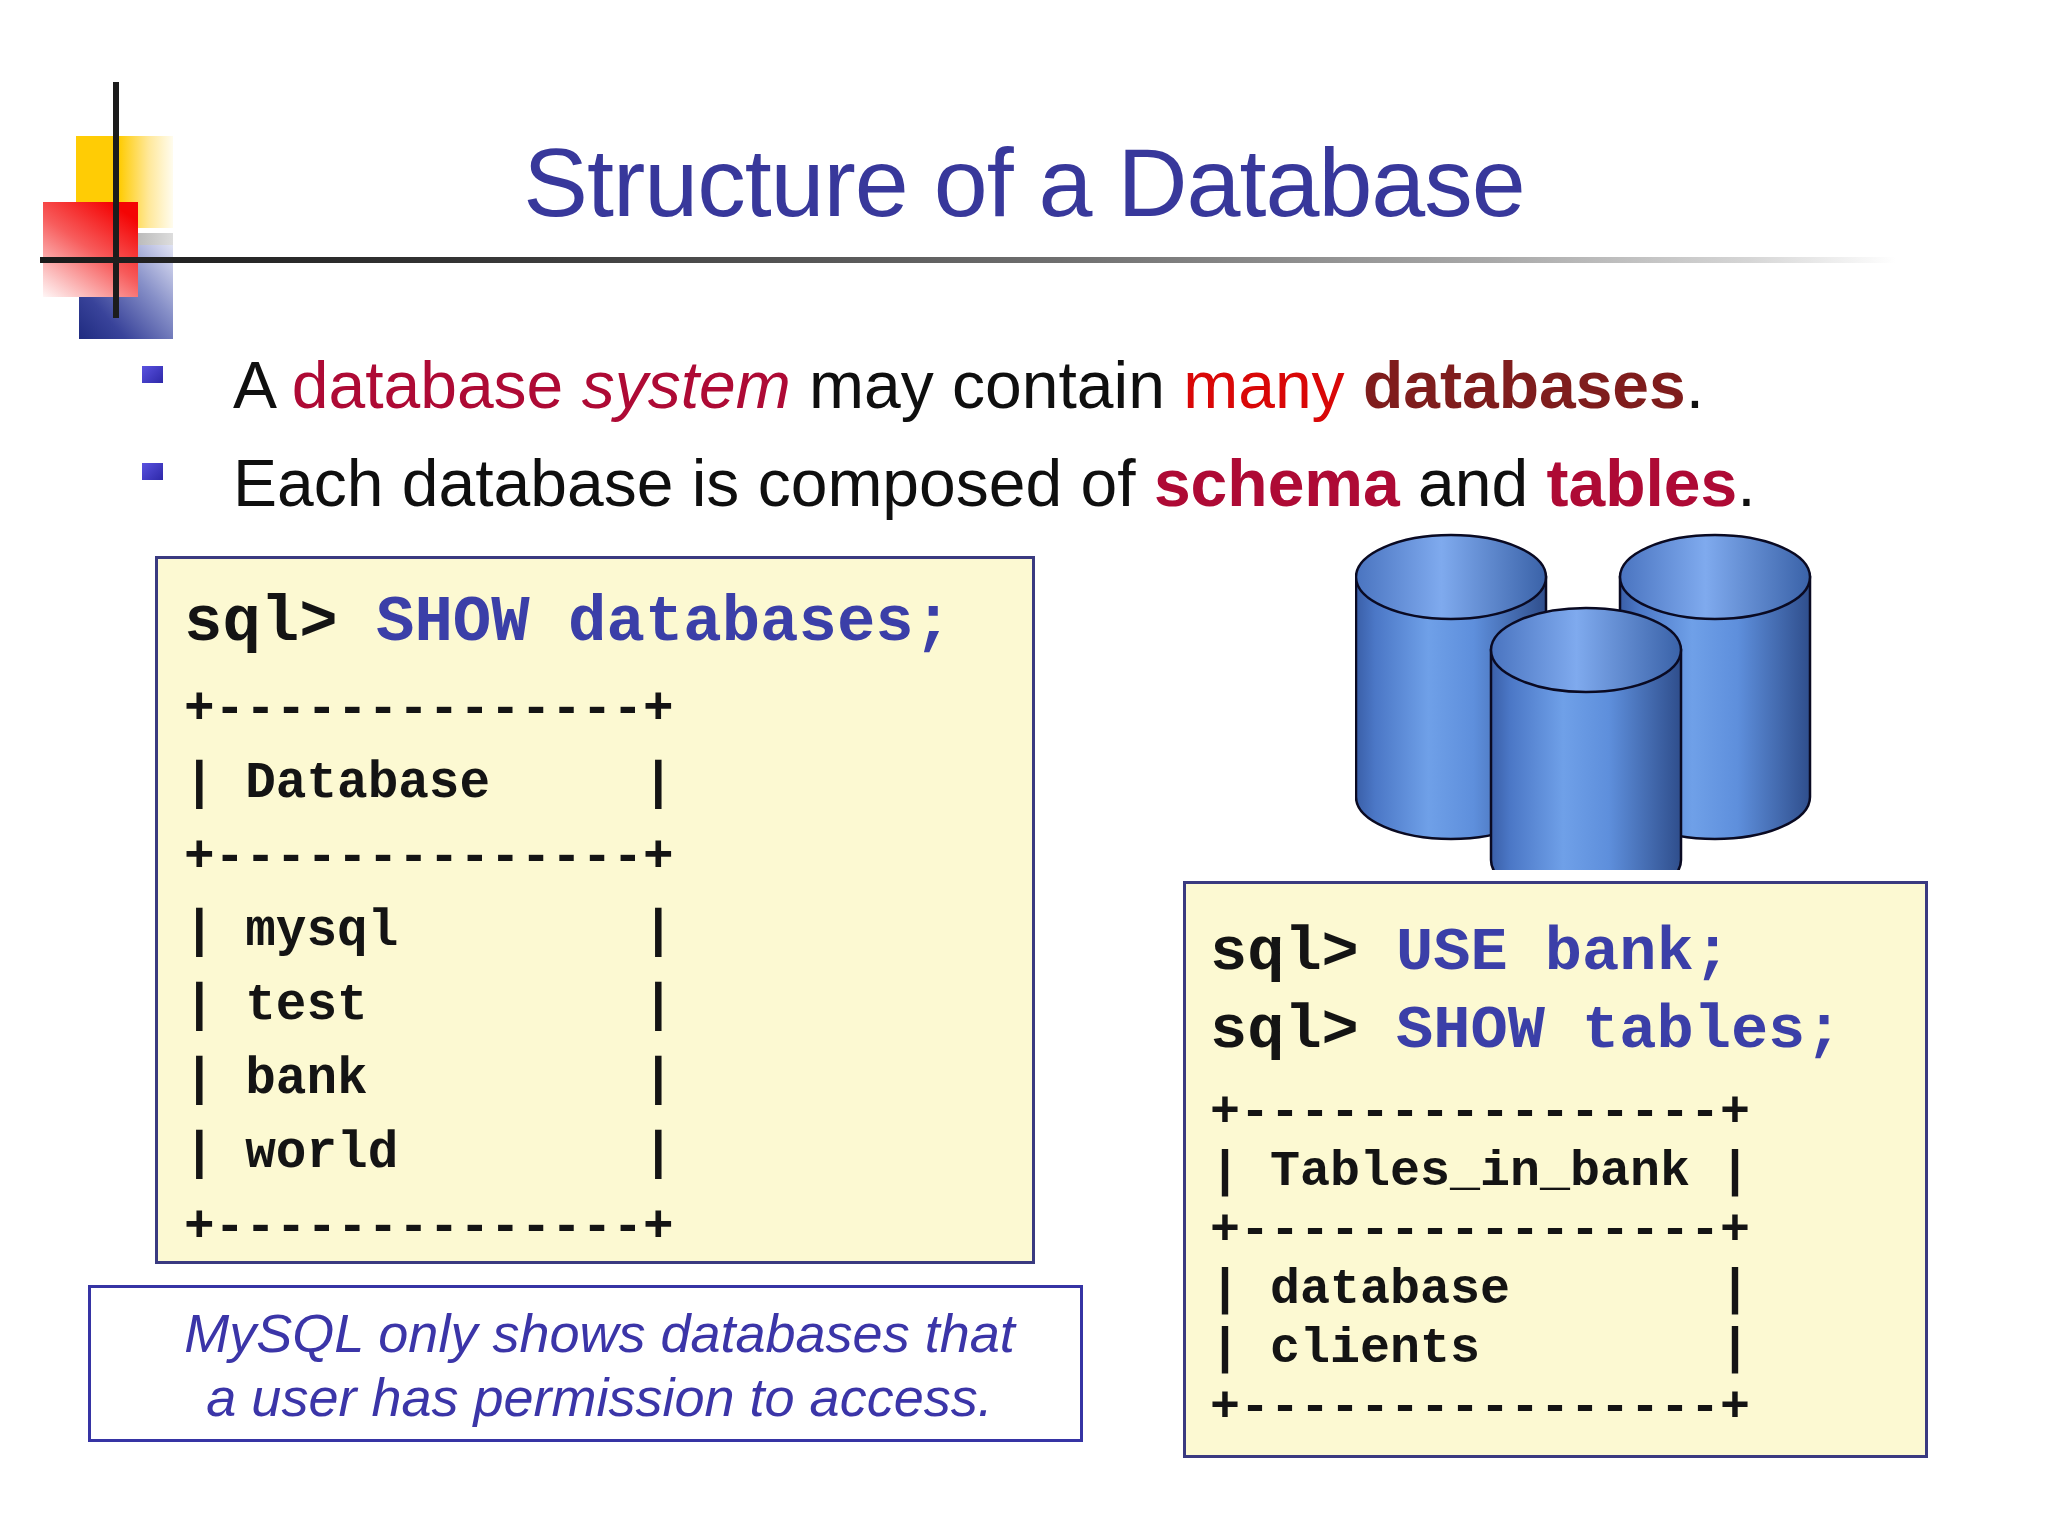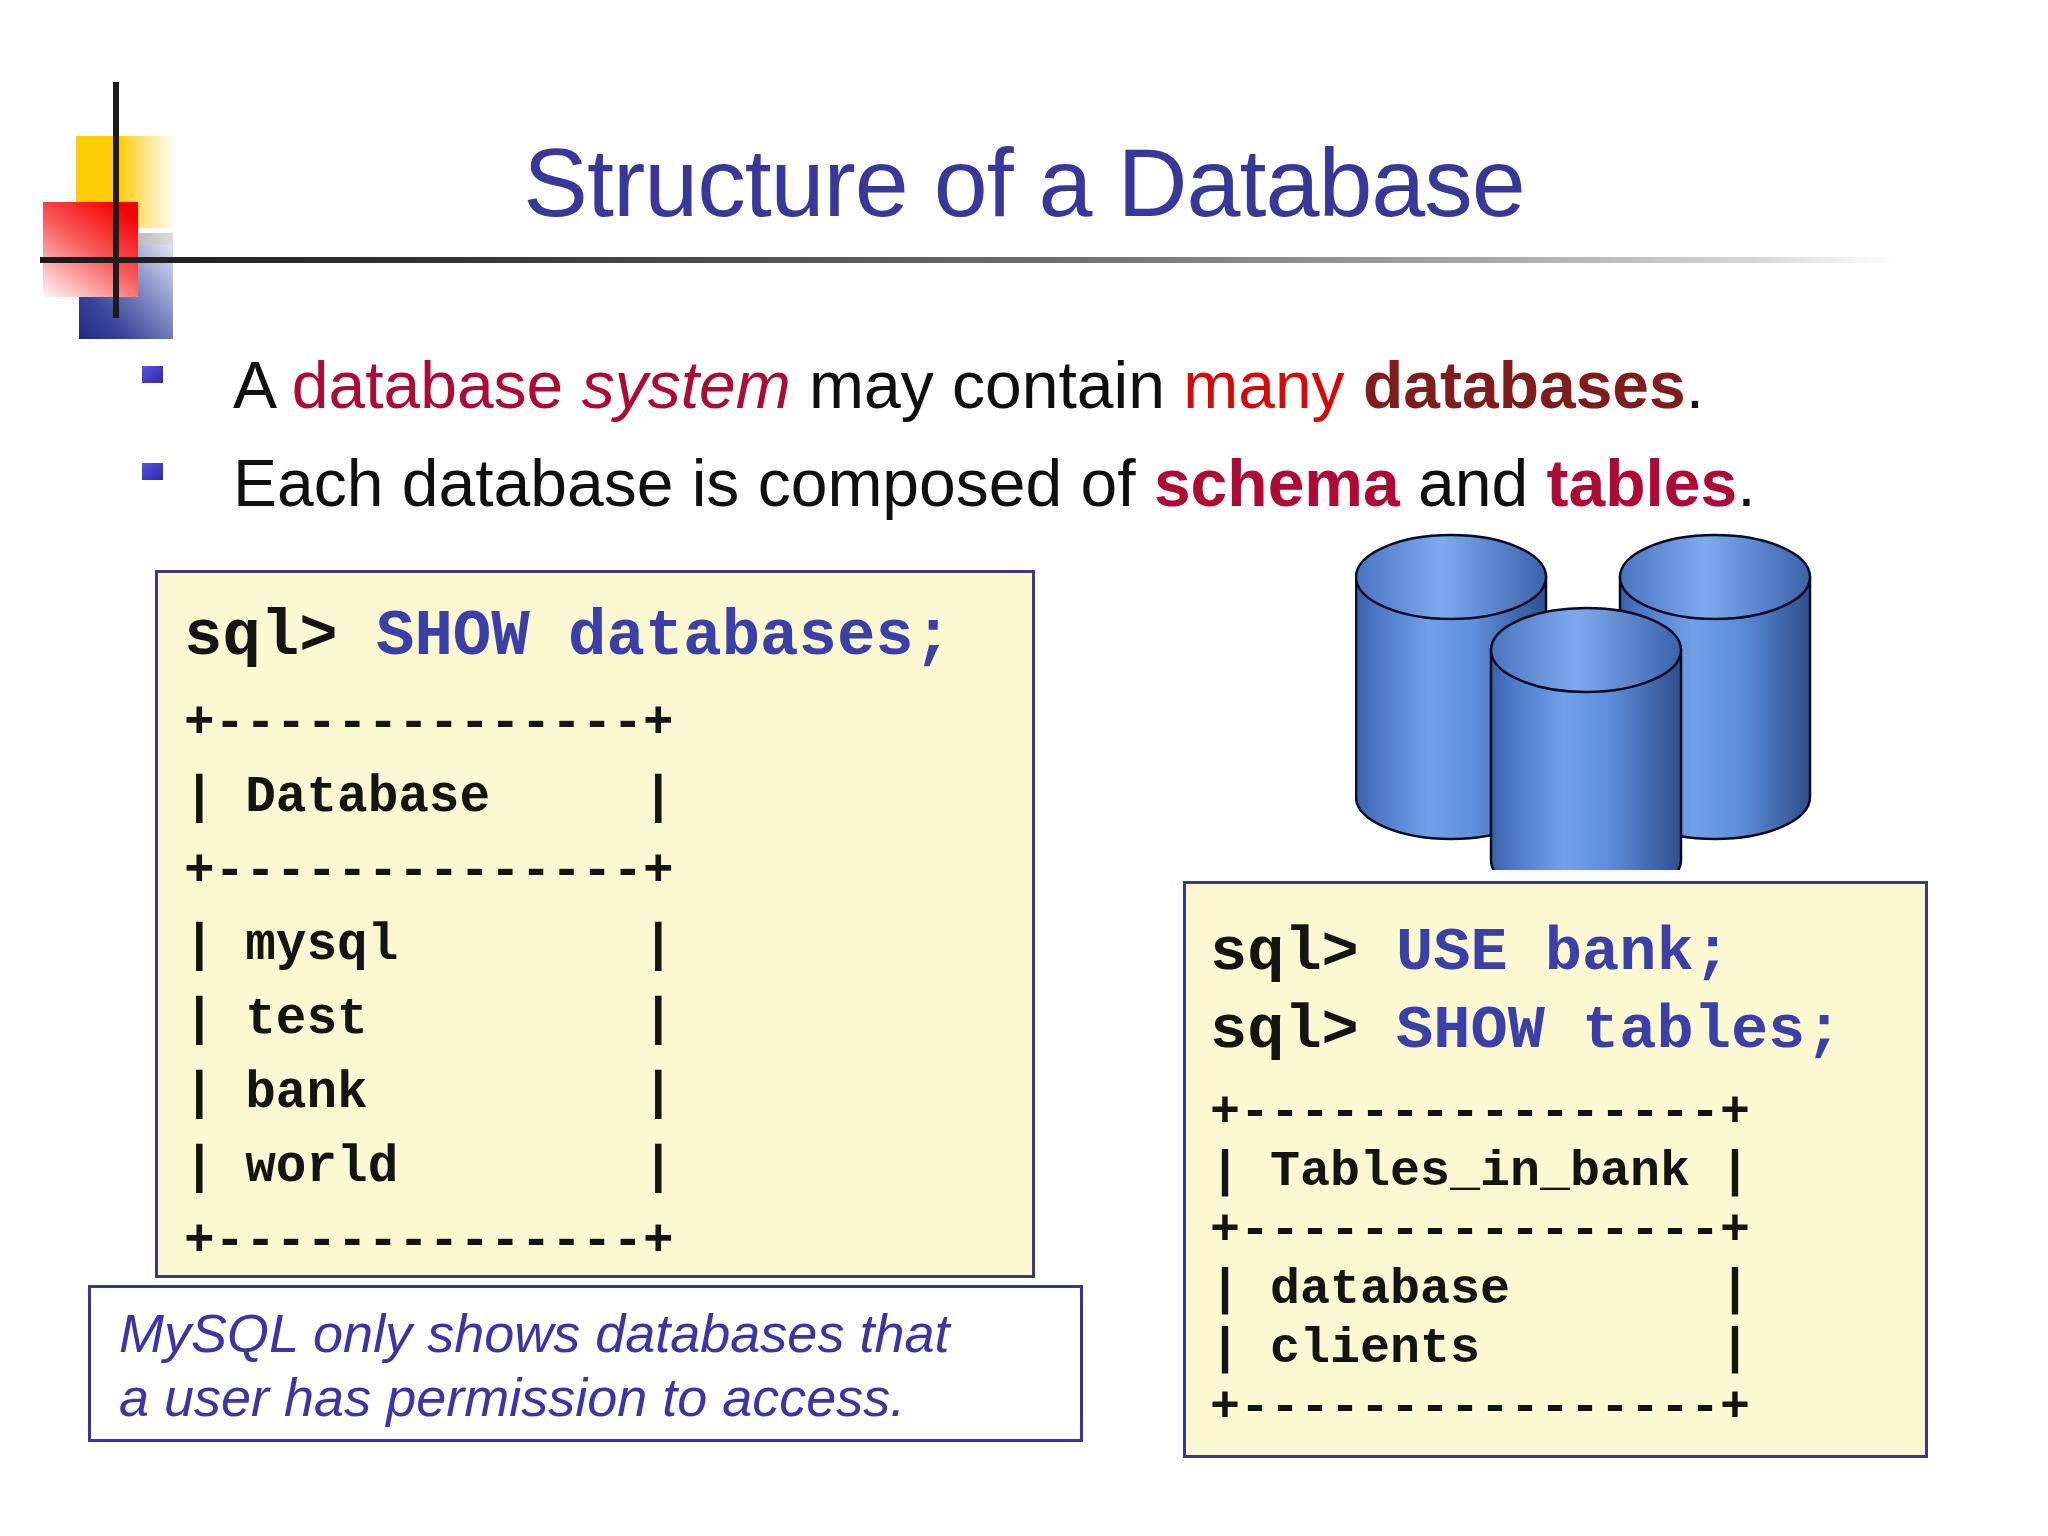--- a/index.html
+++ b/index.html
@@ -62,37 +62,37 @@
   .c-red     { color:#D90707; }
   .c-blue-b  { color:#7f1d1d; font-weight:bold; }
 
   
   .code-box {
     position:absolute; background:#FCF9D2; border:3px solid #3A3A80;
     box-sizing:border-box;
     font-family:"Liberation Mono", "DejaVu Sans Mono", monospace;
     font-weight:bold; color:#141414;
   }
-  .box-left  { left:155px;  top:570px; width:880px; height:708px; padding:24px 0 0 26px; }
+  .box-left  { left:155px;  top:556px; width:880px; height:708px; padding:24px 0 0 26px; }
   .box-right { left:1183px; top:881px; width:745px; height:577px; padding:30px 0 0 24px; }
   .cmd { font-size:64px; line-height:1.25; white-space:pre; }
   .box-right .cmd { font-size:62px; }
   .cmd .prompt  { color:#141414; }
   .cmd .sqltext { color:#3B3FA8; }
   .cmd-gap { }
   .ascii { margin-top:10px; white-space:pre; }
   .box-left  .ascii { font-size:51px; line-height:74px; }
   .box-right .ascii { margin-top:14px; font-size:50px; line-height:59px; }
 
   
   .note-box {
     position:absolute; left:88px; top:1285px; width:995px; height:157px;
     background:#ffffff; border:3px solid #3634A4; box-sizing:border-box;
     padding:14px 0 0 28px; font-size:54px; font-style:italic;
-    color:#3B35A8; line-height:1.18; white-space:nowrap;
+    color:#3B35A8; line-height:1.18; white-space:nowrap;text-align:center;
   }
 
   
   .cylinders { position:absolute; left:1355px; top:525px; width:470px; height:345px; }
 </style>
 </head>
 <body>
 
 <div class="slide">
 

